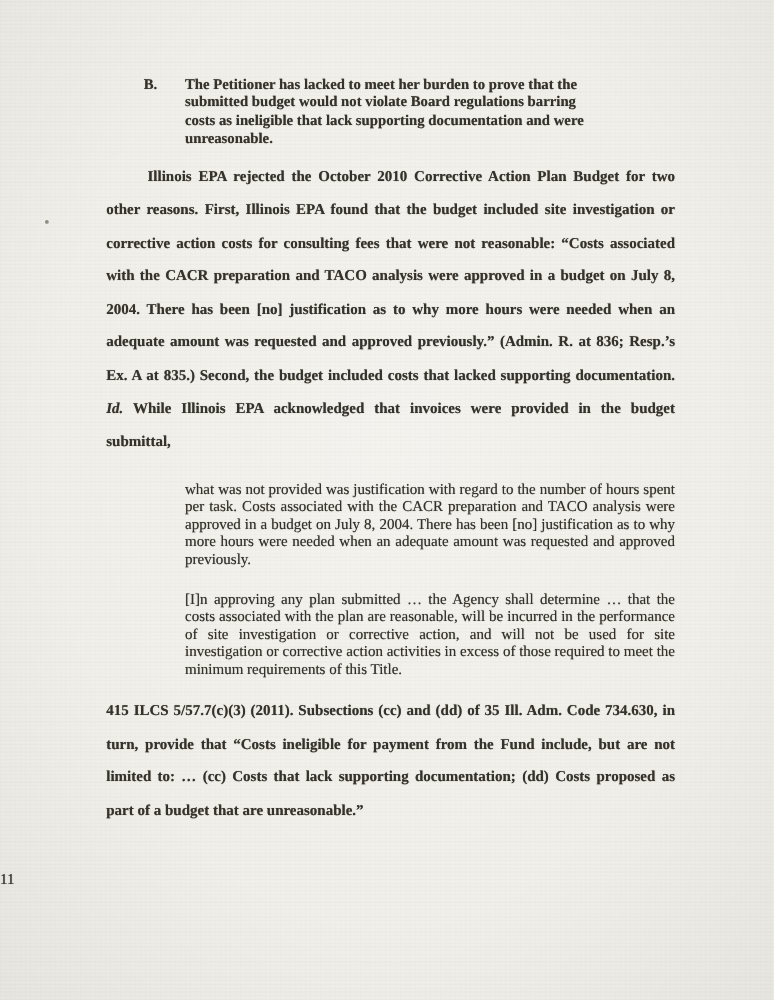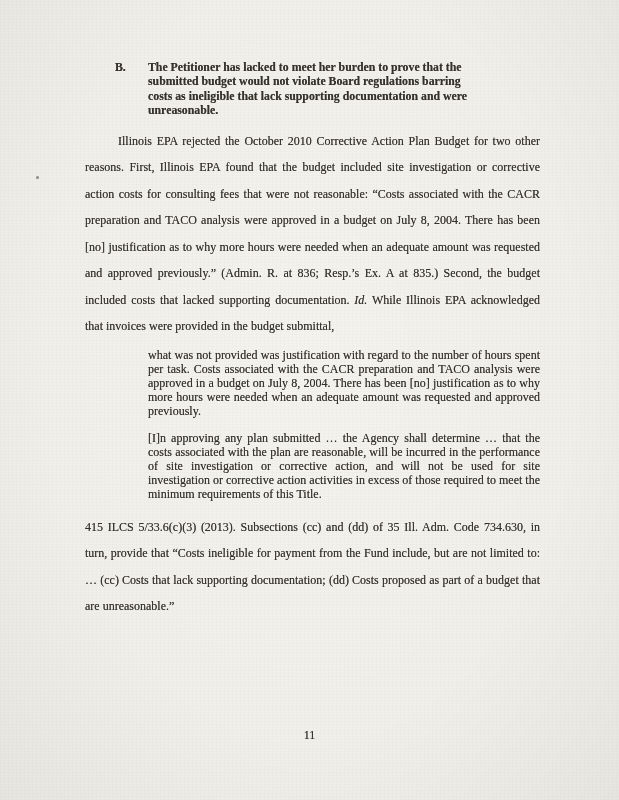--- a/index.html
+++ b/index.html
@@ -63,36 +63,36 @@
     width: 33px;
   }
   .heading-text {
     width: 332px;
   }
   p.body {
     margin: 0;
     font-size: 12px;
     line-height: 26.5px;
     text-align: justify;
+    font-weight: bold;
   }
   p.body.indent {
     text-indent: 33px;
   }
   blockquote.quote {
-    margin: 8px 0 13px 63px;
+    margin: 18px 0 13px 63px;
     font-size: 12px;
     line-height: 14px;
     text-align: justify;
   }
   .page-number {
     position: absolute;
     left: 0;
     right: 0;
-    top: 728px;
-    text-align: center;
+    top: 696px;
     font-size: 12px;
     color: var(--color-ink);
     text-shadow: 0 0 0.6px rgba(53,50,43,0.65);
   }
 </style>
 </head>
 <body>
 
 <div class="page">
   <div class="scan-texture"></div>
@@ -105,18 +105,18 @@
       <span class="heading-text">The Petitioner has lacked to meet her burden to prove that the submitted budget would not violate Board regulations barring costs as ineligible that lack supporting documentation and were unreasonable.</span>
     </div>
 
     <p class="body indent"><span>Illinois EPA rejected the October 2010 Corrective Action Plan Budget for two other reasons. First, Illinois EPA found that the budget included site investigation or corrective action costs for consulting fees that were not reasonable: “Costs associated with the CACR preparation and TACO analysis were approved in a budget on July 8, 2004. There has been [no] justification as to why more hours were needed when an adequate amount was requested and approved previously.” (Admin. R. at 836; Resp.’s Ex. A at 835.) Second, the budget included costs that lacked supporting documentation. </span><span style="font-style: italic;">Id.</span><span> While Illinois EPA acknowledged that invoices were provided in the budget submittal,</span></p>
 
     <blockquote class="quote"><span>what was not provided was justification with regard to the number of hours spent per task. Costs associated with the CACR preparation and TACO analysis were approved in a budget on July 8, 2004. There has been [no] justification as to why more hours were needed when an adequate amount was requested and approved previously.</span></blockquote>
 
 
     <blockquote class="quote"><span>[I]n approving any plan submitted … the Agency shall determine … that the costs associated with the plan are reasonable, will be incurred in the performance of site investigation or corrective action, and will not be used for site investigation or corrective action activities in excess of those required to meet the minimum requirements of this Title.</span></blockquote>
 
-    <p class="body"><span>415 ILCS 5/33.6(c)(3) (2013). Subsections (cc) and (dd) of 35 Ill. Adm. Code 734.630, in turn, provide that “Costs ineligible for payment from the Fund include, but are not limited to: … (cc) Costs that lack supporting documentation; (dd) Costs proposed as part of a budget that are unreasonable.”</span></p>
+    <p class="body"><span>415 ILCS 5/57.7(c)(3) (2011). Subsections (cc) and (dd) of 35 Ill. Adm. Code 734.630, in turn, provide that “Costs ineligible for payment from the Fund include, but are not limited to: … (cc) Costs that lack supporting documentation; (dd) Costs proposed as part of a budget that are unreasonable.”</span></p>
 
   </div>
 
   <div class="page-number">11</div>
 </div>
 
 </body></html>

